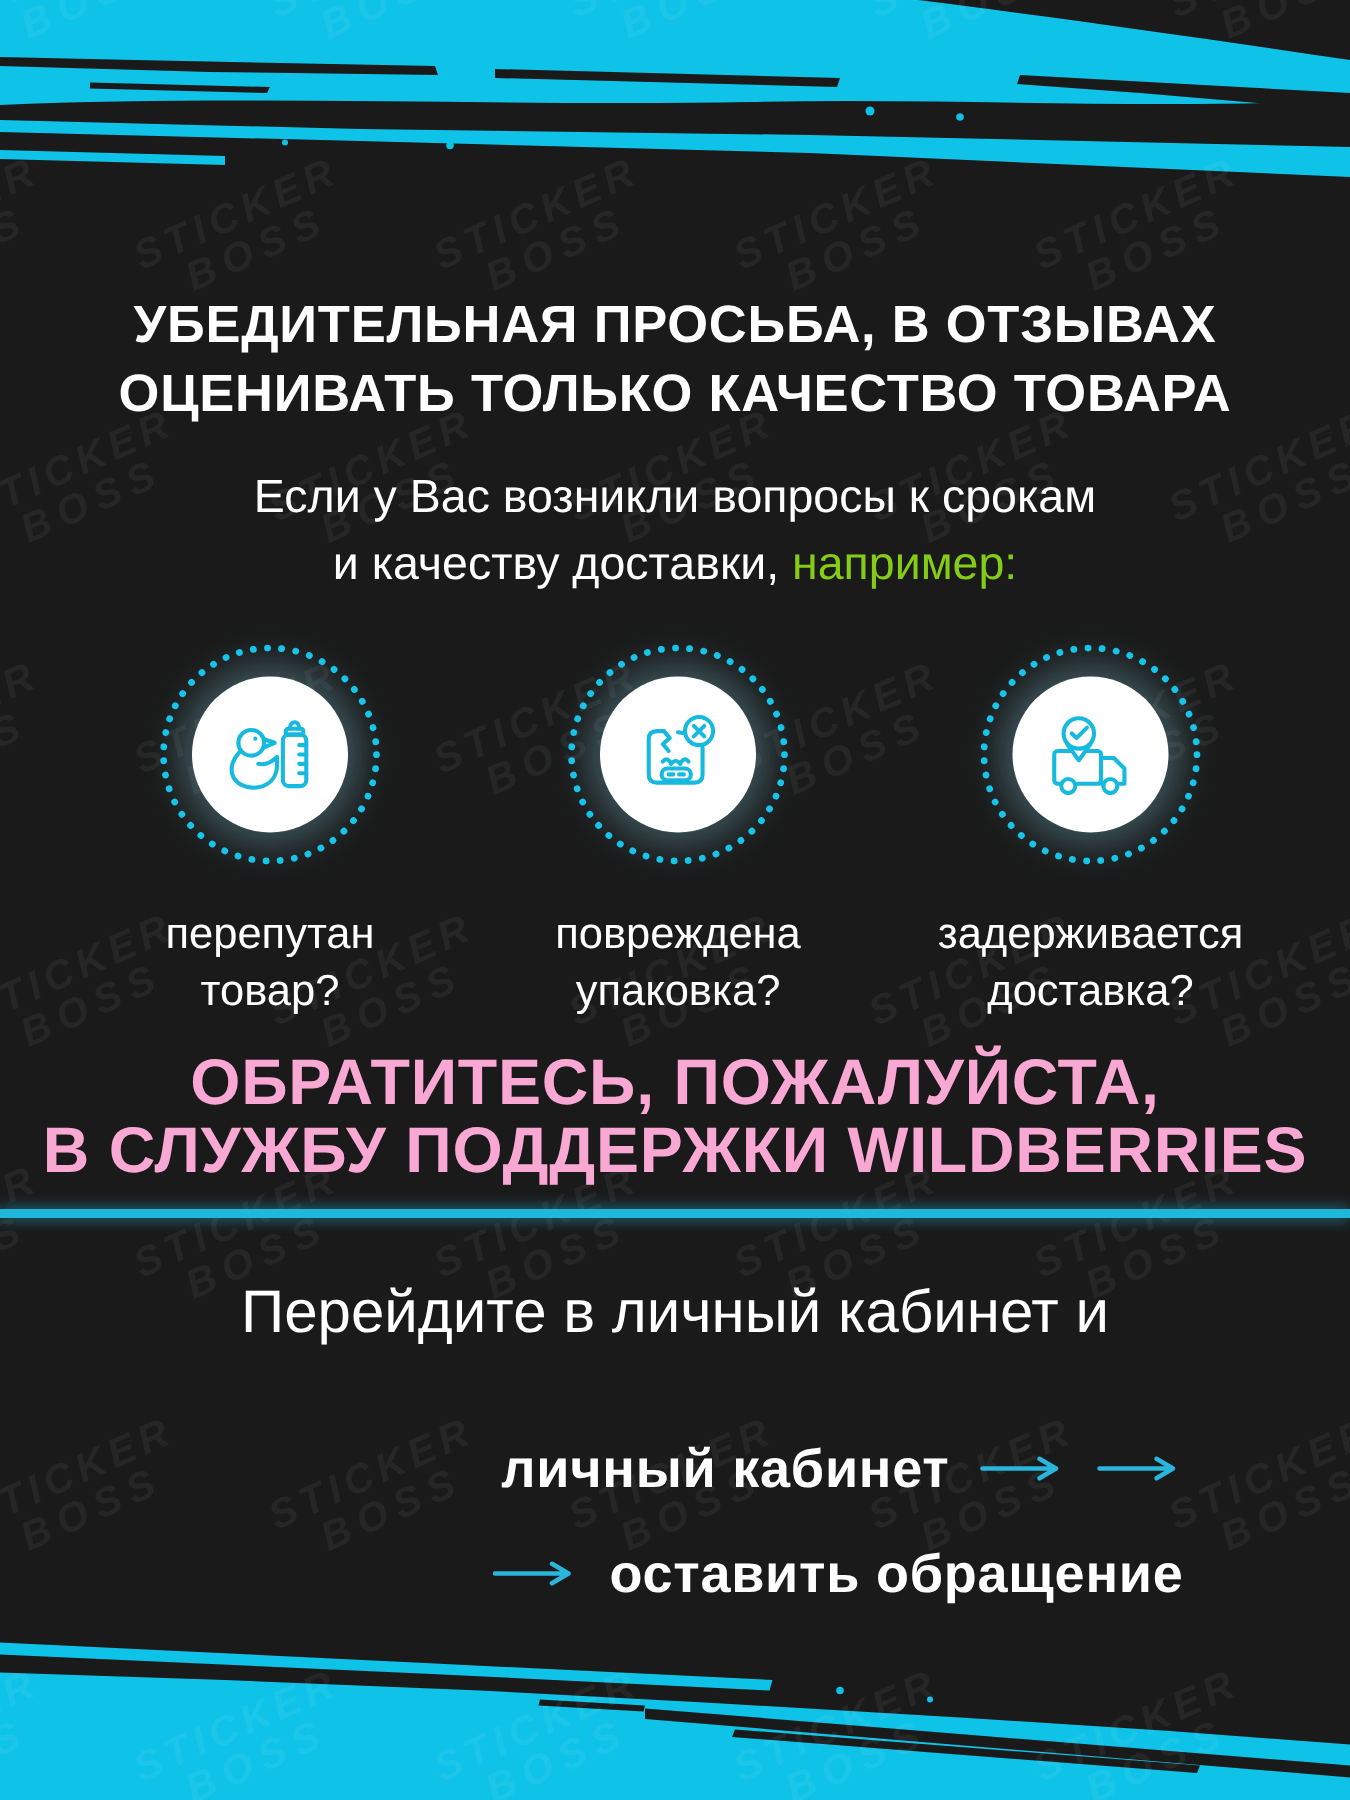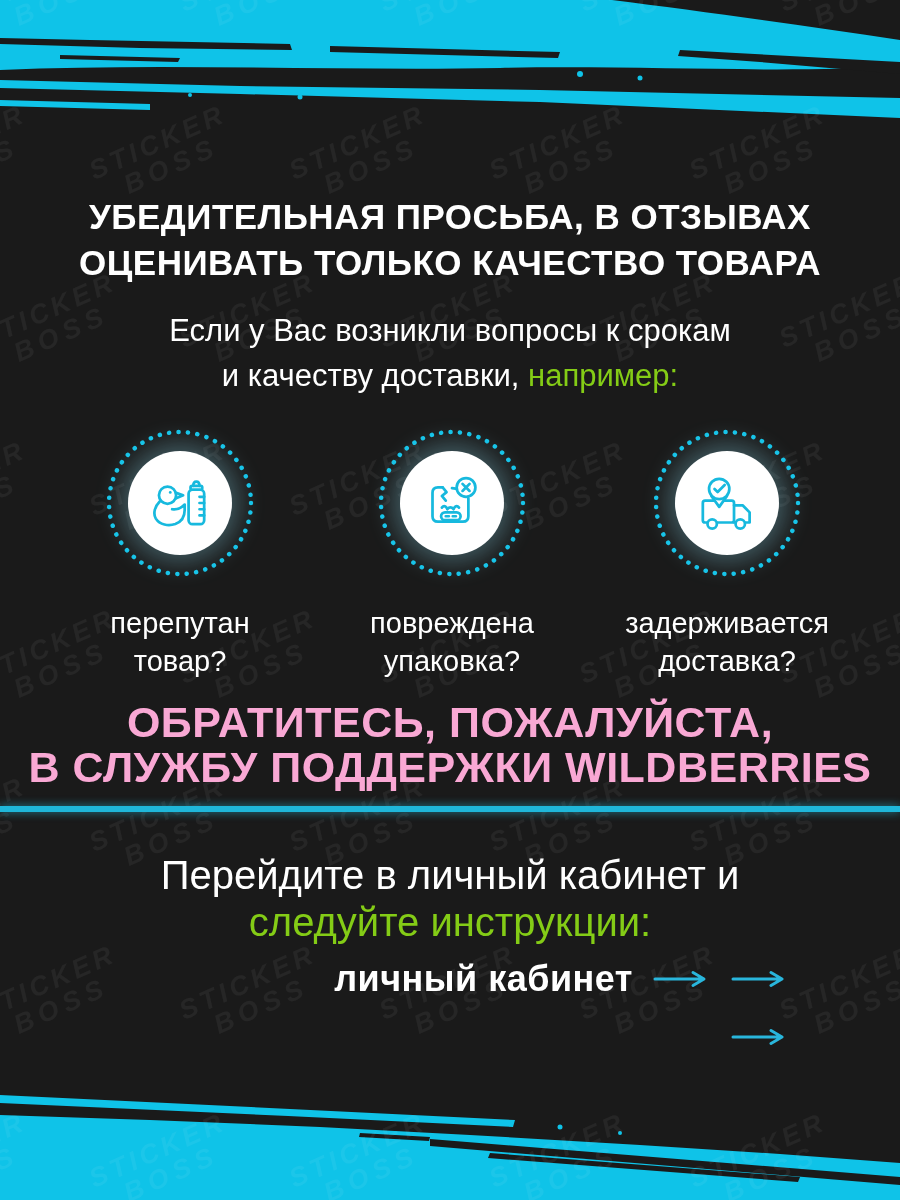--- a/index.html
+++ b/index.html
@@ -330,32 +330,32 @@
 
   <div class="layer support">
     <div>ОБРАТИТЕСЬ, ПОЖАЛУЙСТА,</div>
     <div>В СЛУЖБУ ПОДДЕРЖКИ WILDBERRIES</div>
   </div>
 
   <div class="divider"></div>
 
   <div class="layer instructions">
     <div>Перейдите в личный кабинет и</div>
-    <div class="accent">следуйте инструкции:</div>
   </div>
 
   <div class="steprow steps1">
     <span>личный кабинет</span>
     <svg class="arrow" width="58" height="18" viewBox="0 0 58 18">
       <path d="M2,9 L50,9 M40,2.5 L51,9 L40,15.5" stroke="#29b6dc" stroke-width="3" fill="none" stroke-linecap="round" stroke-linejoin="round"></path>
     </svg>
     <svg class="arrow" width="58" height="18" viewBox="0 0 58 18">
       <path d="M2,9 L50,9 M40,2.5 L51,9 L40,15.5" stroke="#29b6dc" stroke-width="3" fill="none" stroke-linecap="round" stroke-linejoin="round"></path>
     </svg>
   </div>
 
   <div class="steprow steps2">
     <svg class="arrow" width="58" height="18" viewBox="0 0 58 18">
       <path d="M2,9 L50,9 M40,2.5 L51,9 L40,15.5" stroke="#29b6dc" stroke-width="3" fill="none" stroke-linecap="round" stroke-linejoin="round"></path>
     </svg>
+    <span>оставить обращение</span>
   </div>
 
 </div>
 
 </body></html>

